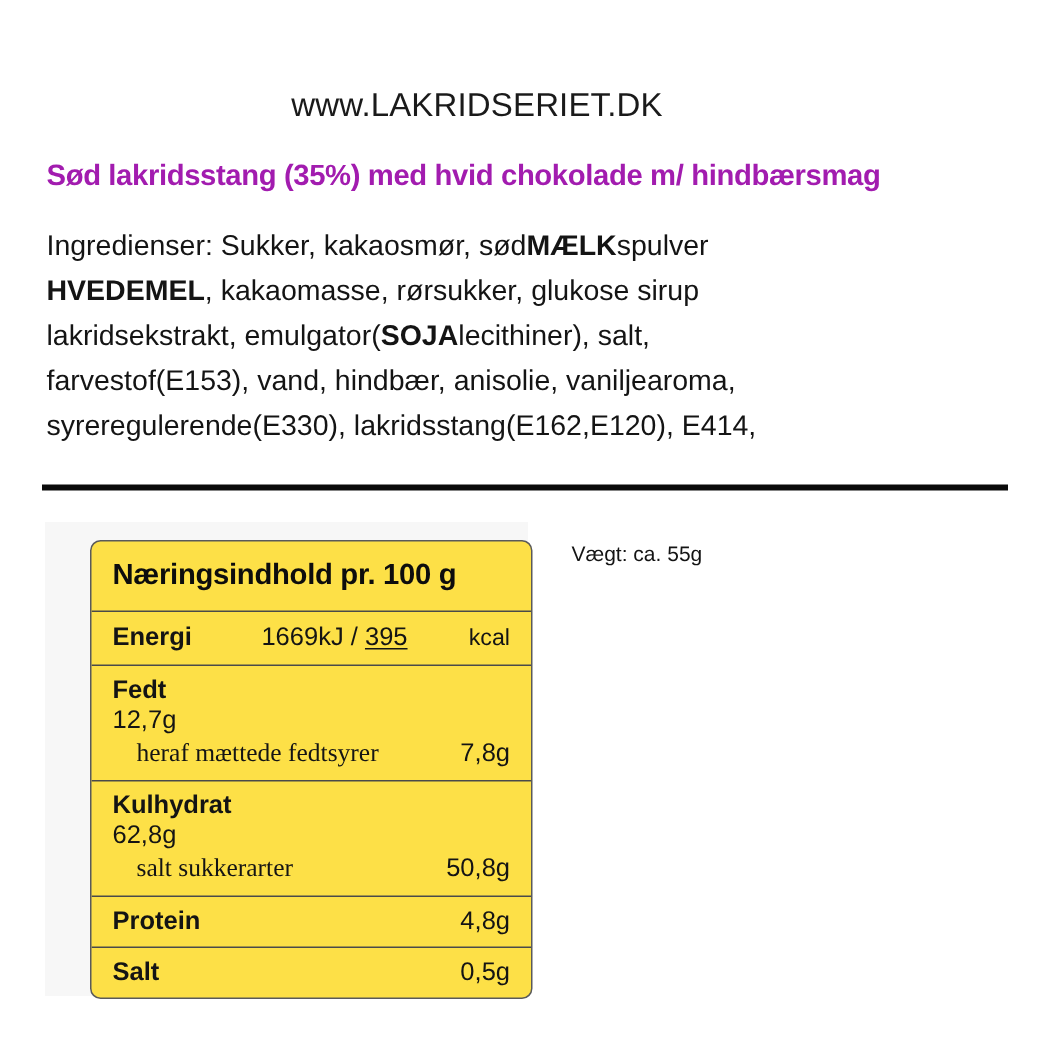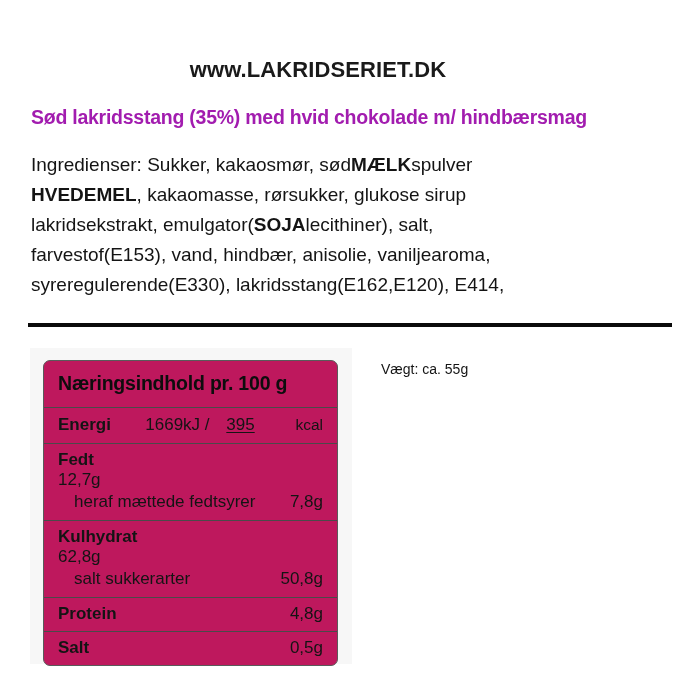--- a/index.html
+++ b/index.html
@@ -17,21 +17,21 @@
   }
 
   
   .site-url {
     position: absolute;
     left: 0;
     top: 57px;
     width: 636px;
     text-align: center;
     font-size: 22px;
-    font-weight: 700;
+    font-weight: 400;
     letter-spacing: 0.1px;
     color: #1a1a1a;
     white-space: nowrap;
   }
 
   
   .product-title {
     position: absolute;
     left: 31px;
     top: 106px;
@@ -77,27 +77,27 @@
     left: 30px;
     top: 348px;
     width: 322px;
     height: 316px;
     background: #f7f7f7;
   }
 
   
   .nutrition-table {
     position: absolute;
-    left: 43px;
+    left: 60px;
     top: 360px;
     width: 295px;
     box-sizing: border-box;
     border: 1px solid #5a5a5a;
     border-radius: 7px;
-    background: #be185d;
+    background: #fde047;
     overflow: hidden;
   }
   .nt-header {
     padding: 11px 14px 12px 14px;
     font-size: 19.5px;
     font-weight: 700;
     letter-spacing: -0.2px;
     color: #0d0d0d;
     white-space: nowrap;
   }
@@ -111,20 +111,21 @@
     font-size: 17px;
     color: #141414;
     white-space: nowrap;
   }
   .nt-row .nt-label {
     font-weight: 700;
   }
   .nt-row.sub .nt-label {
     font-weight: 400;
     padding-left: 16px;
+    font-family: Liberation Serif, serif;
   }
   .nt-row .nt-spacer {
     flex: 1 1 auto;
     min-width: 8px;
   }
   .nt-row .nt-value {
     font-weight: 400;
     text-align: right;
   }
   
@@ -132,21 +133,20 @@
     padding-top: 7px;
     padding-bottom: 8px;
     justify-content: center;
   }
   .nt-row.energy .nt-value {
     font-size: 17px;
   }
   .nt-row.energy .kcal-num {
     text-decoration: underline;
     text-underline-offset: 2px;
-    margin-left: 12px;
   }
   .nt-row.energy .kcal-unit {
     font-size: 15.5px;
     margin-left: 36px;
   }
   .nt-row.fat-main,
   .nt-row.carb-main {
     padding-bottom: 1px;
     flex-direction: column;
   }

